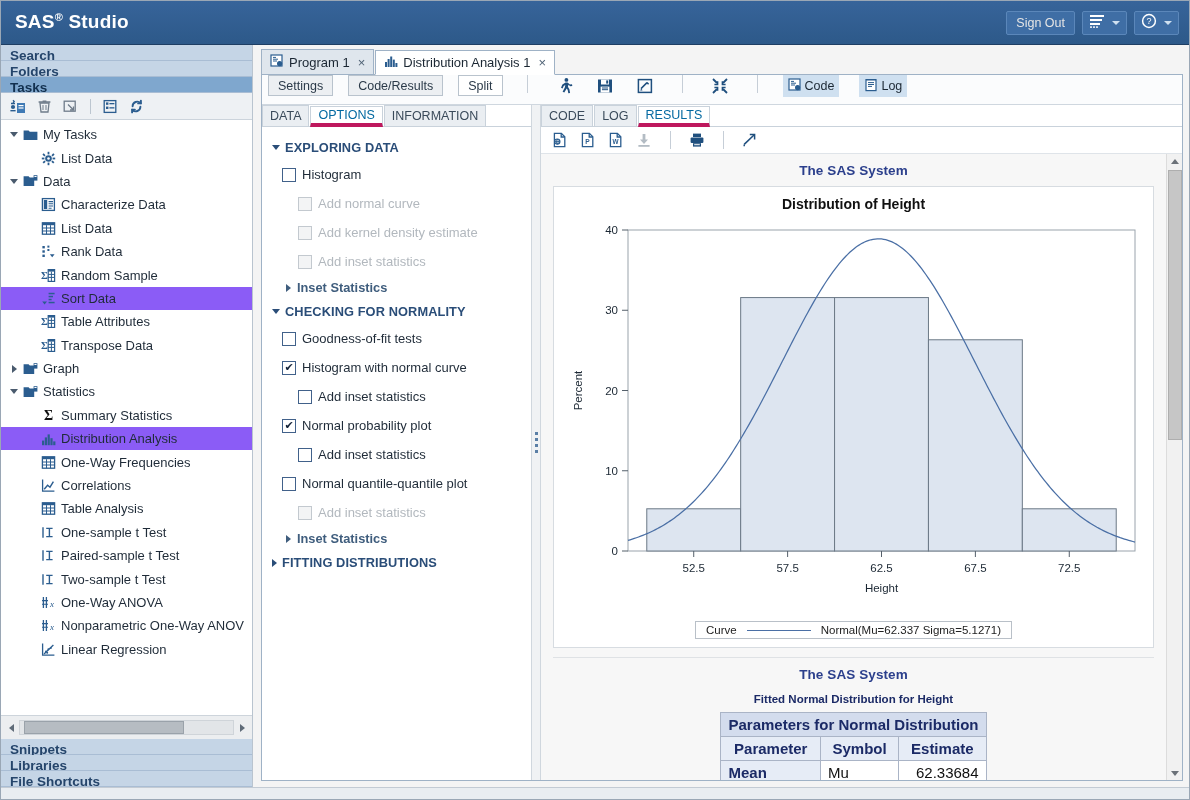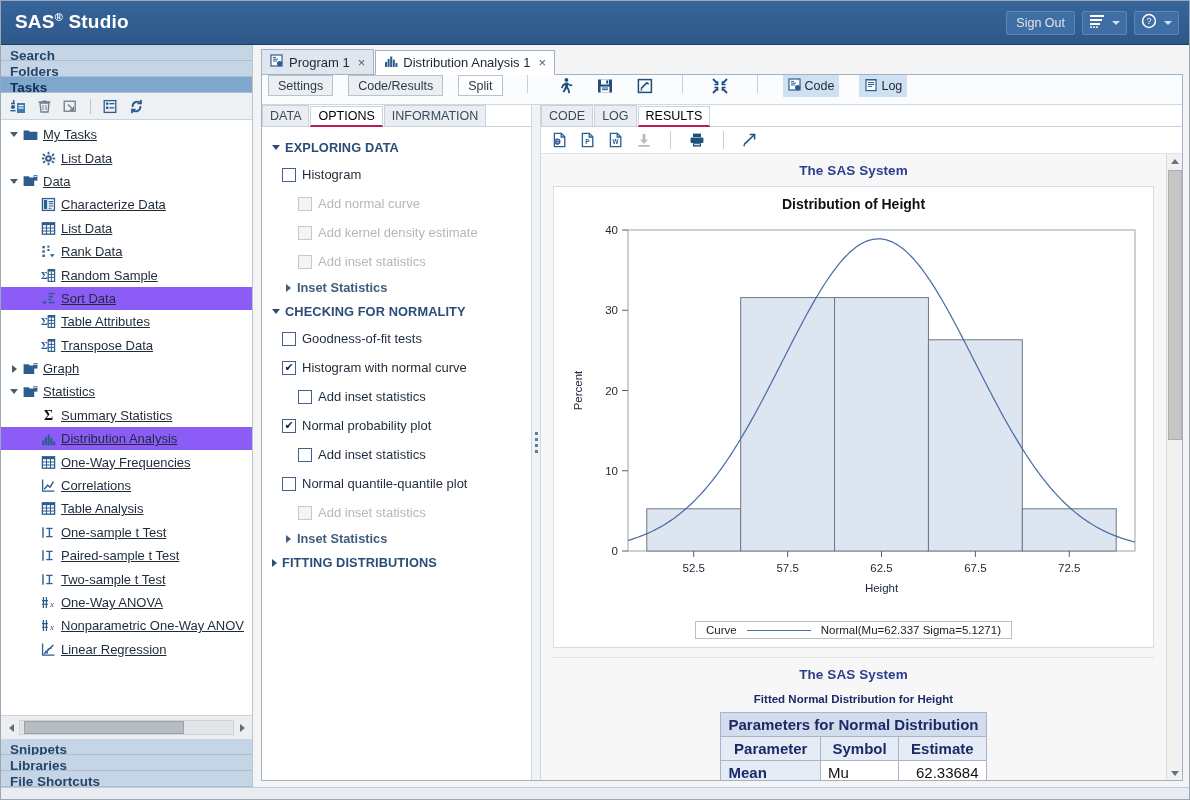--- a/index.html
+++ b/index.html
@@ -95,21 +95,21 @@
     border-right: 4.5px solid transparent;
     border-top: 5px solid #4a5b6e;
   }
   .tw.collapsed i {
     border-top: 4.5px solid transparent;
     border-bottom: 4.5px solid transparent;
     border-left: 5px solid #4a5b6e;
     border-right: 0;
   }
   .ticon { width: 18px; flex: 0 0 18px; display: flex; align-items: center; justify-content: center; }
-  .tlabel { padding-left: 4px; text-decoration: underline; }
+  .tlabel { padding-left: 4px; }
   .lvl0 { padding-left: 6px; }
   .lvl1 { padding-left: 24px; }
 
   #tree-hscroll {
     flex: 0 0 24px; height: 24px;
     background: #eceef0; border-top: 1px solid #cdd4db;
     display: flex; align-items: center; padding: 0 2px;
   }
   .hs-arrow {
     width: 16px; height: 20px; display:flex; align-items:center; justify-content:center;
@@ -182,21 +182,21 @@
     display: flex; flex-direction: column;
     border-right: 1px solid #d0d7de;
     background: #fff;
   }
   .subtabs { height: 22px; flex:0 0 22px; display:flex; align-items:flex-end; border-bottom:1px solid #c9d2db; background:#fff;}
   .subtab {
     height: 21px; padding: 0 7px; font-size: 12.5px; color:#3a4a5a;
     display:flex; align-items:center;
     background:#eaeef2; border:1px solid #c9d2db; border-bottom:none; margin-right:1px; cursor:pointer;
   }
-  .subtab.active { background:#fff; color:#000000; border-bottom:2px solid #be185d; margin-bottom:-1px; }
+  .subtab.active { background:#fff; color:#0369a1; border-bottom:4px solid #be185d; margin-bottom:-1px; }
 
   #optbody { flex:1 1 auto; overflow:hidden; padding: 8px 0 0 0; font-size: 13px; color:#1f2b38;}
   .grouphdr {
     display:flex; align-items:center; gap:5px;
     font-size: 12.8px; font-weight: bold; color:#2a4d78;
     letter-spacing: .1px; padding: 5px 0 5px 10px; cursor:pointer;
   }
   .gw { width:0;height:0; border-left:4.5px solid transparent;border-right:4.5px solid transparent;border-top:5px solid #2a4d78; }
   .gw.coll { border-top:4.5px solid transparent;border-bottom:4.5px solid transparent;border-left:5px solid #2a4d78;border-right:0; }
   .optrow { display:flex; align-items:center; gap:6px; height: 29px; padding-left: 20px; cursor:pointer; }

